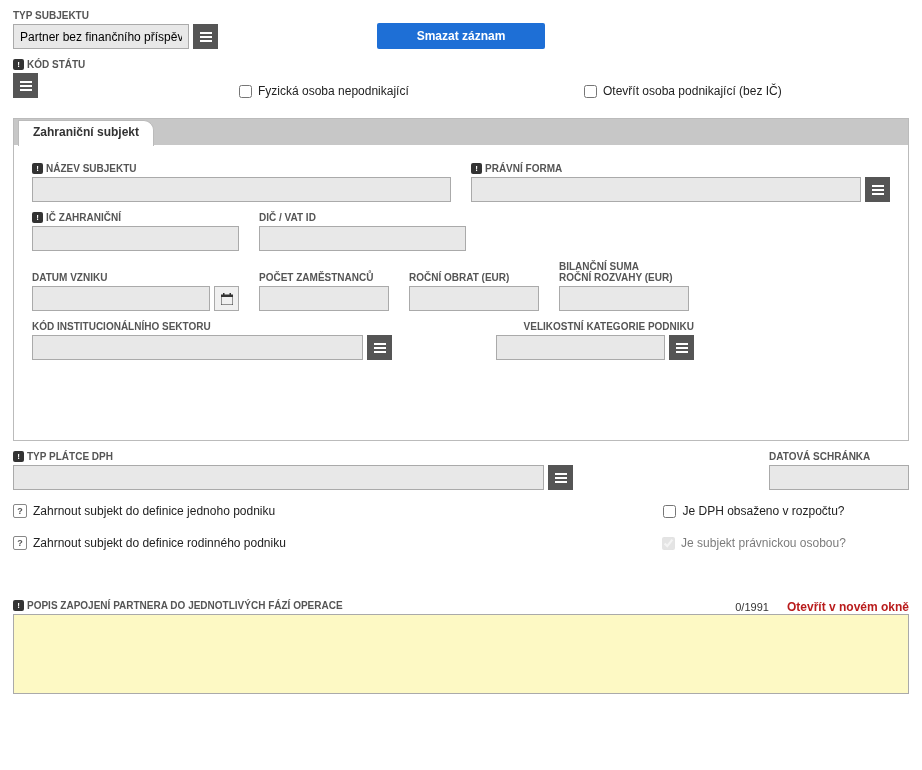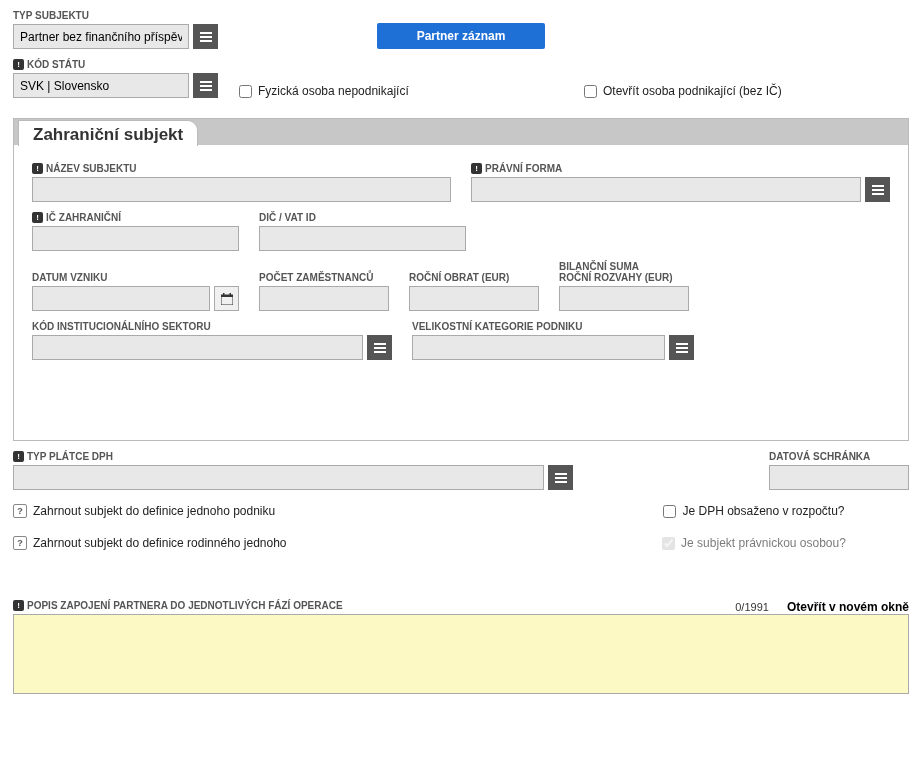--- a/index.html
+++ b/index.html
@@ -111,21 +111,21 @@
     .tab-strip {
       display: flex;
       height: 26px;
       background: #c7c7c7;
     }
     .tab {
       background: #fff;
       border: 1px solid #bbb;
       border-bottom: none;
       padding: 4px 14px;
-      font-size: 17px;
+      font-size: 12px;
       font-weight: bold;
       margin-left: 4px;
       border-top-right-radius: 10px;
       position: relative;
       top: 1px;
     }
     .tab-body {
       background: #fff;
       padding: 18px 18px 30px 18px;
     }
@@ -135,21 +135,21 @@
     .textarea {
       width: 100%;
       height: 80px;
       background: #fdf9c4;
       border: 1px solid #aaa;
       padding: 6px;
       font-family: Arial, sans-serif;
       font-size: 12px;
       resize: none;
     }
-    .link { color: #000000; font-weight: bold; cursor: pointer; font-size: 12px;}
+    .link { color: #b91c1c; font-weight: bold; cursor: pointer; font-size: 12px;}
     .desc-header { display: flex; justify-content: space-between; align-items: center; margin-top: 50px;}
     .count { font-size: 11px; color: #333; margin-right: 15px;}
     .green-check { accent-color: #1aa01a; }
   </style>
 </head>
 <body>
 
 
 
 
@@ -161,34 +161,33 @@
       <button class="list-btn">
         <svg width="12" height="12" viewBox="0 0 12 12">
             <rect x="0" y="1" width="12" height="2"></rect>
             <rect x="0" y="5" width="12" height="2"></rect>
             <rect x="0" y="9" width="12" height="2"></rect>
           </svg>
       </button>
     </div>
   </div>
   <div style="flex:1; display:flex; justify-content:center;">
-    <button class="btn-primary">Partner záznam</button>
+    <button class="btn-primary">Smazat záznam</button>
   </div>
   <div style="width: 206px;"></div>
 </div>
 
 
 <div class="row" style="margin-top: 5px;">
   <div class="field-group" style="width: 206px;">
     <div class="label">
       <span class="info-icon">!</span>
       <span>KÓD STÁTU</span>
     </div>
     <div class="input-with-btn">
-      <input type="text" class="txt yellow" style="width: 176px;" value="SVK | Slovensko">
       <button class="list-btn">
         <svg width="12" height="12" viewBox="0 0 12 12">
             <rect x="0" y="1" width="12" height="2"></rect>
             <rect x="0" y="5" width="12" height="2"></rect>
             <rect x="0" y="9" width="12" height="2"></rect>
           </svg>
       </button>
     </div>
   </div>
   <div class="checkbox-row" style="flex:1;">
@@ -287,21 +286,21 @@
           <input type="text" class="txt" style="flex: 1 1 0%;">
           <button class="list-btn">
             <svg width="12" height="12" viewBox="0 0 12 12">
                 <rect x="0" y="1" width="12" height="2"></rect>
                 <rect x="0" y="5" width="12" height="2"></rect>
                 <rect x="0" y="9" width="12" height="2"></rect>
               </svg>
           </button>
         </div>
       </div>
-      <div class="field-group" style="width: 282px;">
+      <div class="field-group" style="width: 282px; align-items: flex-end;">
         <div class="label">VELIKOSTNÍ KATEGORIE PODNIKU</div>
         <div class="input-with-btn">
           <input type="text" class="txt" style="flex: 1 1 0%;">
           <button class="list-btn">
             <svg width="12" height="12" viewBox="0 0 12 12">
                 <rect x="0" y="1" width="12" height="2"></rect>
                 <rect x="0" y="5" width="12" height="2"></rect>
                 <rect x="0" y="9" width="12" height="2"></rect>
               </svg>
           </button>
@@ -339,21 +338,21 @@
   </div>
 
   <div class="check-block">
     <div class="check-col">
       <div class="checkbox-row">
         <span class="help-icon">?</span>
         <span>Zahrnout subjekt do definice jednoho podniku</span>
       </div>
       <div class="checkbox-row">
         <span class="help-icon">?</span>
-        <span>Zahrnout subjekt do definice rodinného jednoho</span>
+        <span>Zahrnout subjekt do definice rodinného podniku</span>
       </div>
     </div>
     <div class="check-col" style="width: 310px; align-items: center;">
       <div class="checkbox-row">
         <input type="checkbox" style="">
         <span>Je DPH obsaženo v rozpočtu?</span>
       </div>
       <div class="checkbox-row" style="opacity:0.6;">
         <input type="checkbox" class="green-check" checked="" disabled="" style="">
         <span>Je subjekt právnickou osobou?</span>

